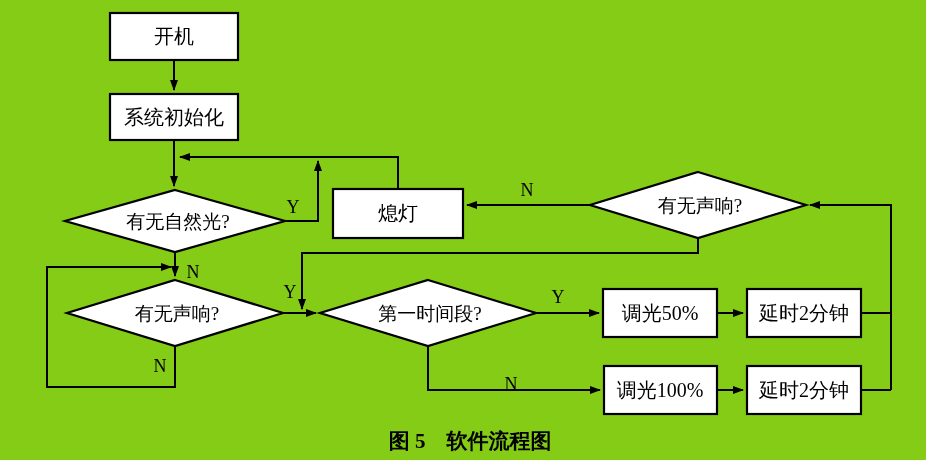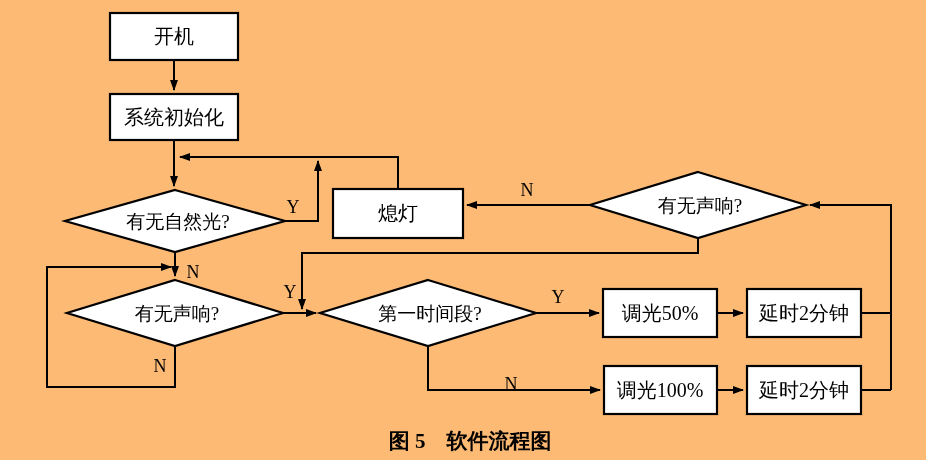--- a/index.html
+++ b/index.html
@@ -4,21 +4,21 @@
 <style>
   html, body {
     margin: 0;
     padding: 0;
     background: #ffffff;
   }
   .figure-wrap {
     position: relative;
     width: 926px;
     height: 460px;
-    background: #fdba74;
+    background: #84cc16;
     font-family: "Liberation Serif", "DejaVu Serif", serif;
   }
   svg {
     display: block;
   }
   .node-shape {
     fill: #ffffff;
     stroke: #000000;
     stroke-width: 2.2;
   }

